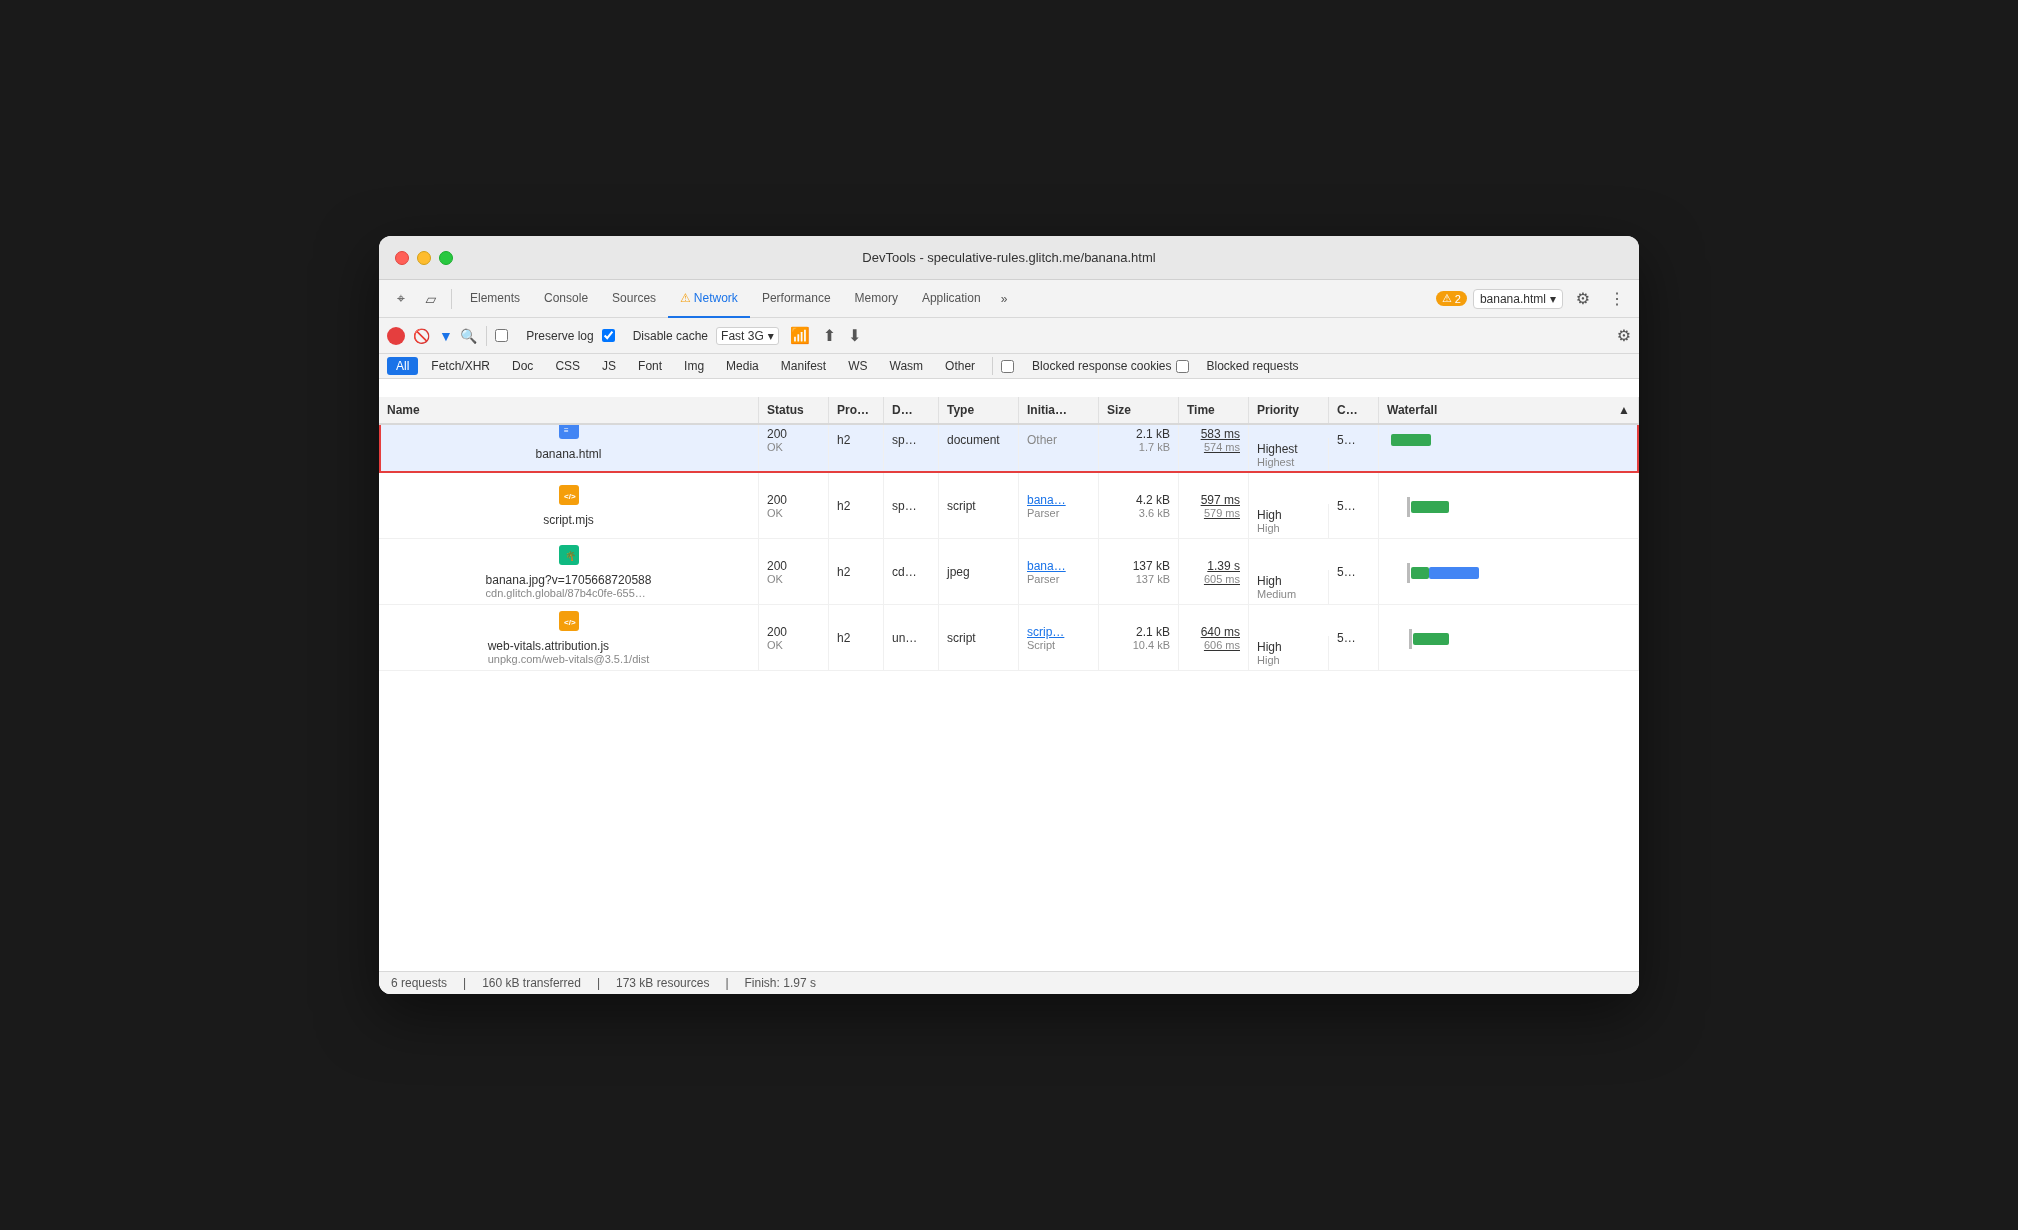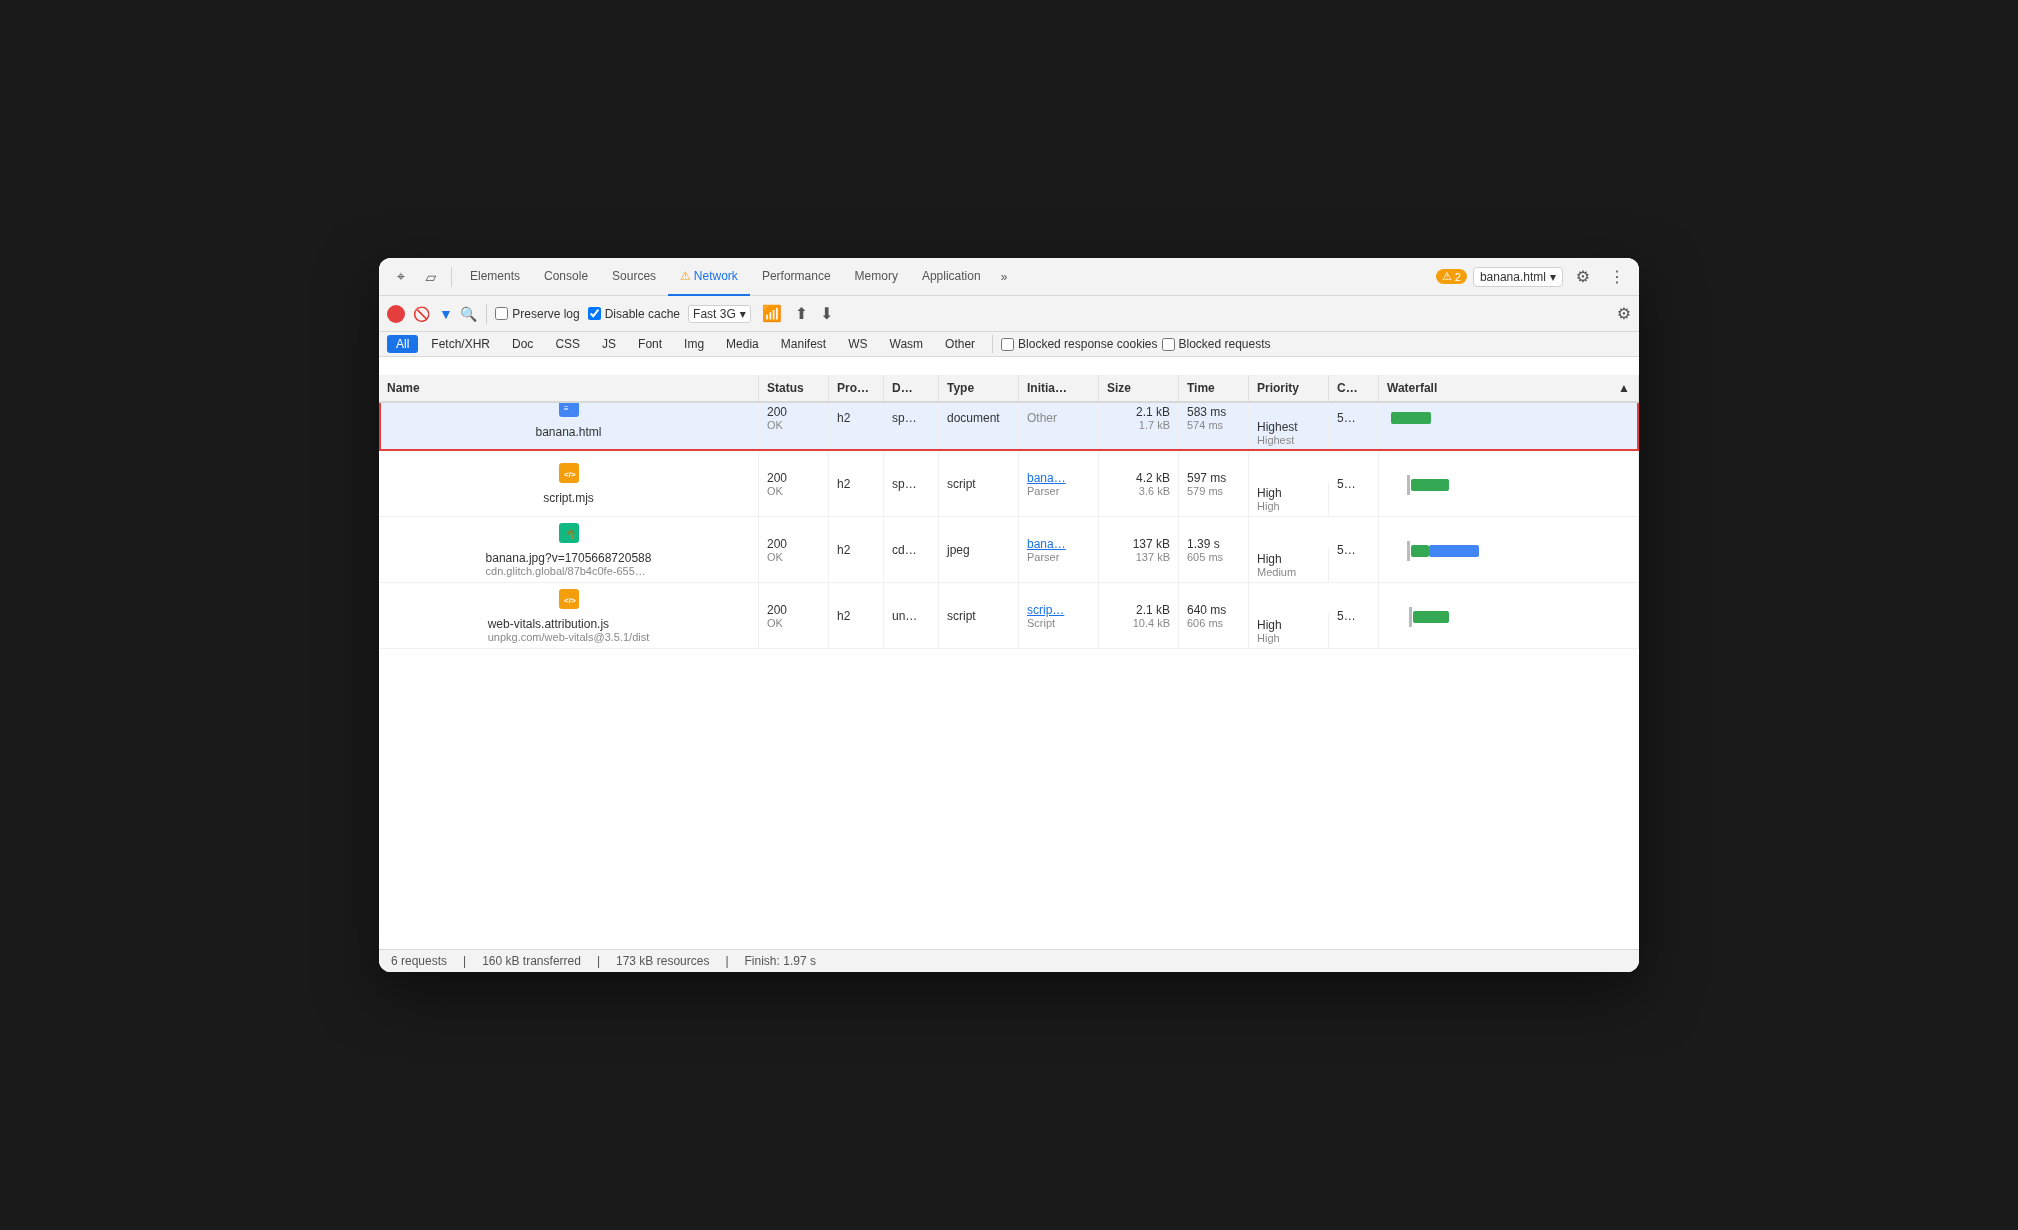--- a/index.html
+++ b/index.html
@@ -182,21 +182,21 @@
       font-size: 14px;
     }
     .search-btn {
       color: #555;
       cursor: pointer;
       font-size: 14px;
     }
     .checkbox-label {
       display: flex;
       align-items: center;
-      gap: 4px;
+      gap: 18px;
       font-size: 12px;
       color: #333;
       cursor: pointer;
     }
     .checkbox-label input { cursor: pointer; }
     .throttle-select {
       display: flex;
       align-items: center;
       gap: 4px;
       font-size: 12px;
@@ -320,21 +320,21 @@
     .cell-name .file-name {
       font-size: 12px;
       color: #333;
     }
     .cell-status { flex: 0 0 70px; }
     .cell-proto { flex: 0 0 55px; }
     .cell-domain { flex: 0 0 55px; }
     .cell-type { flex: 0 0 80px; }
     .cell-initiator { flex: 0 0 80px; }
     .cell-size { flex: 0 0 80px; text-align: right; align-items: flex-end; }
-    .cell-time { flex: 0 0 70px; align-items: flex-start; }
+    .cell-time { flex: 0 0 70px; align-items: flex-end; text-decoration: underline; }
     .cell-priority { flex: 0 0 80px; margin-top: 31px; }
     .cell-c { flex: 0 0 50px; }
     .cell-waterfall { flex: 1; min-width: 120px; align-items: flex-start; justify-content: center; }
     .status-ok { font-size: 11px; color: #888; }
     .status-code { font-size: 12px; font-weight: 500; }
     .size-main { font-size: 12px; }
     .size-sub { font-size: 11px; color: #888; }
     .time-main { font-size: 12px; }
     .time-sub { font-size: 11px; color: #888; }
     .priority-main { font-size: 12px; }
@@ -388,20 +388,28 @@
     }
     .status-divider {
       color: #ccc;
     }
   </style>
 </head>
 <body>
 
 <div class="window">
 
+  <div class="titlebar">
+    <div class="traffic-lights">
+      <div class="traffic-light tl-red"></div>
+      <div class="traffic-light tl-yellow"></div>
+      <div class="traffic-light tl-green"></div>
+    </div>
+    <div class="titlebar-title">DevTools - speculative-rules.glitch.me/banana.html</div>
+  </div>
 
   <div class="devtools">
 
     <div class="top-toolbar">
       <div class="toolbar-icon">⌖</div>
       <div class="toolbar-icon">▱</div>
       <div class="toolbar-divider"></div>
       <div class="tab-bar">
         <div class="tab-item">
           <span>Elements</span>

